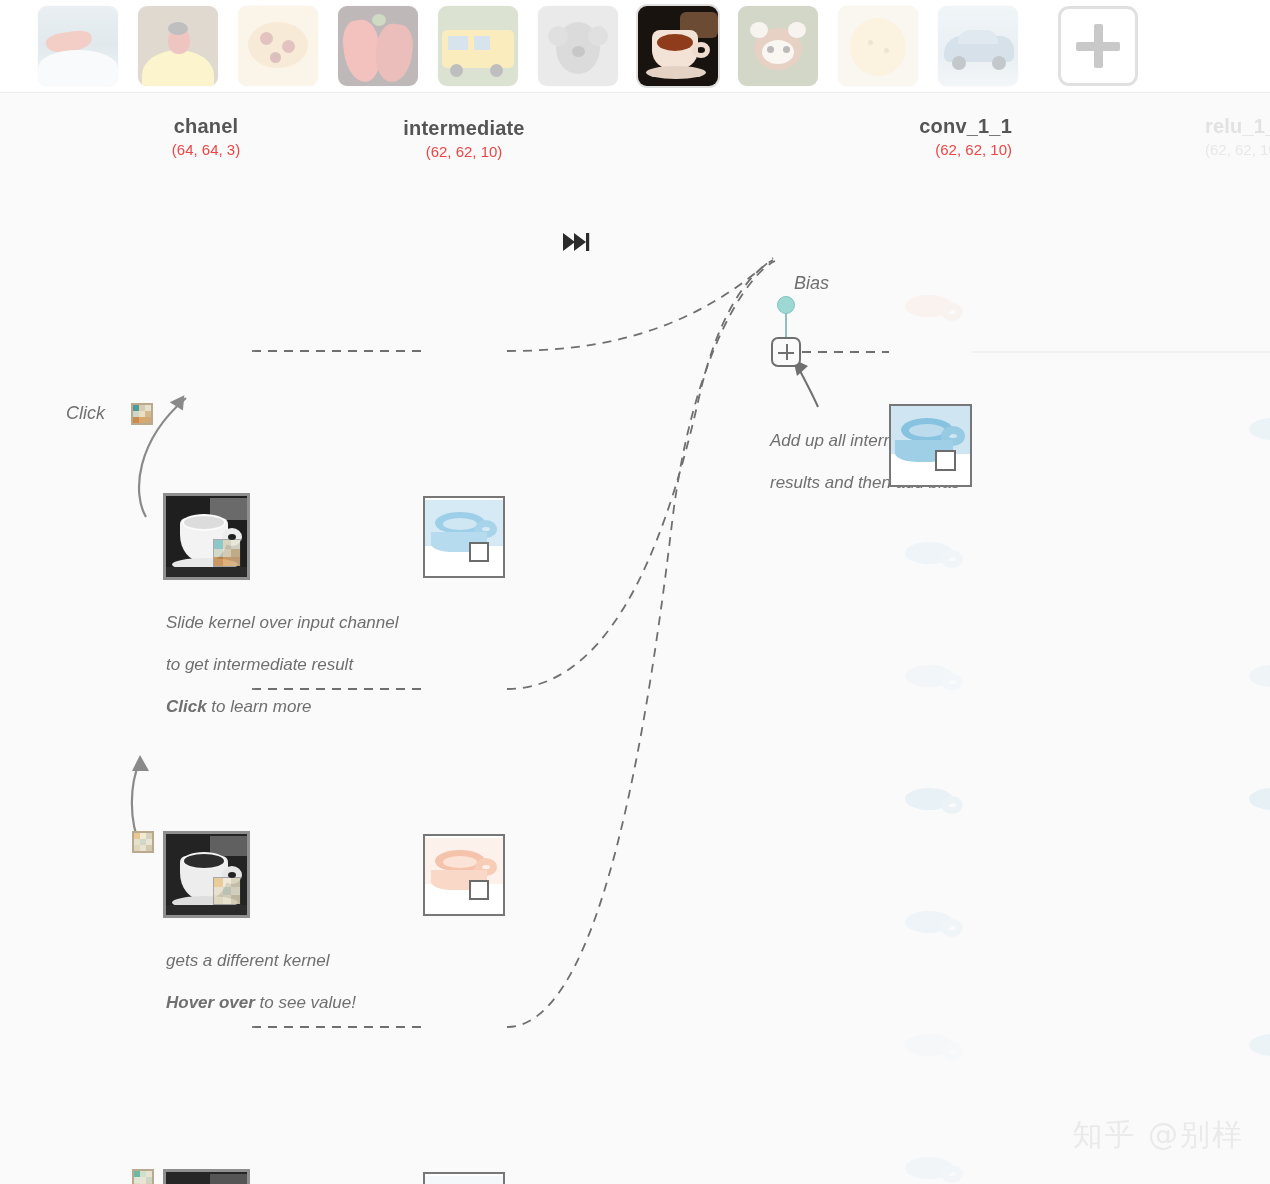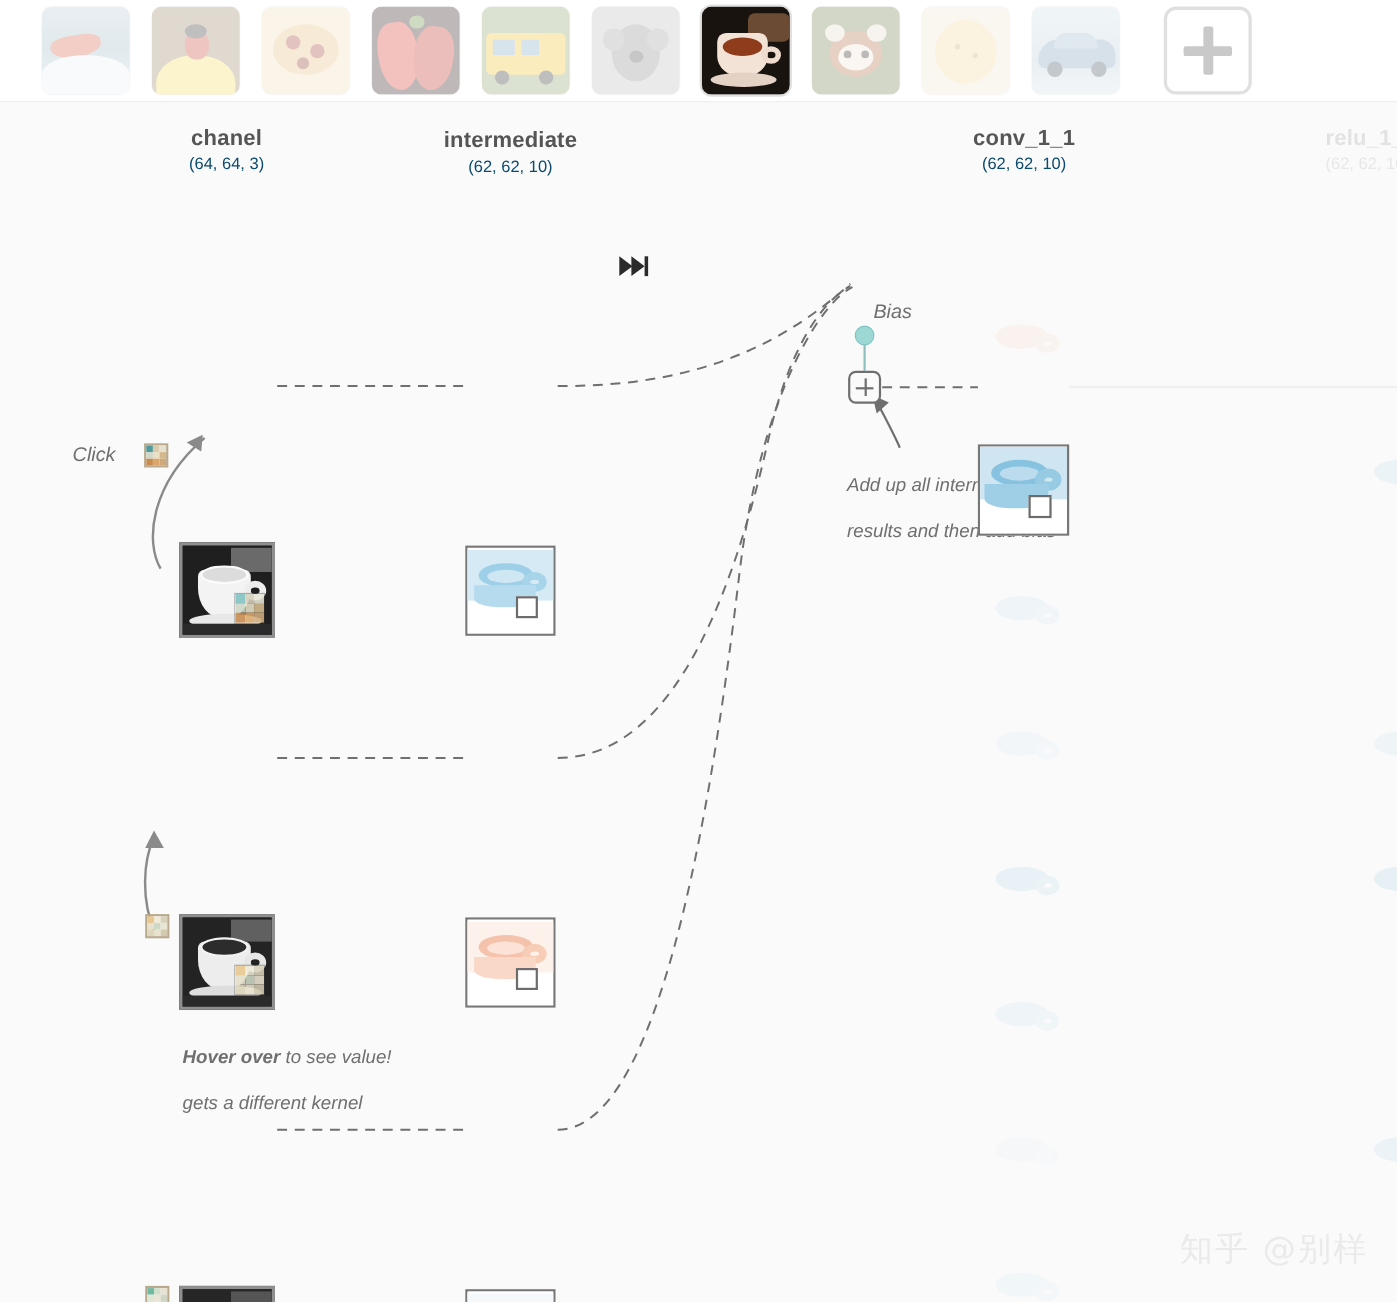--- a/index.html
+++ b/index.html
@@ -66,21 +66,21 @@
     width: 1270px; height: 1091px;
     background: #fafafa;
   }
 
   
   .col-head { position: absolute; text-align: center; }
   .col-head .cname {
     font-size: 20px; font-weight: bold; color: #555; letter-spacing: .2px;
   }
   .col-head .cshape {
-    font-size: 15px; color: #0c4a6e; margin-top: 3px;
+    font-size: 15px; color: #ef4444; margin-top: 3px;
   }
   .col-head.faded .cname  { color: #e2e2e2; }
   .col-head.faded .cshape { color: #e8e8e8; }
 
   #ff-icon { position: absolute; left: 562px; top: 138px; width: 28px; height: 22px; }
 
   
   .cup-tile {
     position: absolute;
     border: 2px solid #777;
@@ -302,21 +302,21 @@
   </div>
 
   <div id="ff-icon">
     <svg width="28" height="22" viewBox="0 0 28 22">
       <polygon points="1,2 13,11 1,20" fill="#2b2b2b"></polygon>
       <polygon points="12,2 24,11 12,20" fill="#2b2b2b"></polygon>
       <rect x="24" y="2" width="3.2" height="18" fill="#2b2b2b"></rect>
     </svg>
   </div>
 
-  <div class="col-head" style="left:850px; top:22px; width:162px;">
+  <div class="col-head" style="left:850px; top:22px; width:162px;text-align:right;">
     <div class="cname">conv_1_1</div>
     <div class="cshape">(62, 62, 10)</div>
   </div>
 
   <div class="col-head faded" style="left:1205px; top:22px; width:130px; text-align:left;">
     <div class="cname">relu_1_1</div>
     <div class="cshape">(62, 62, 10)</div>
   </div>
 
   <svg class="overlay">
@@ -384,20 +384,25 @@
   <div class="cup-tile" style="left:423px; top:403px; width:82px; height:82px;">
     <div class="lay" style="position:absolute;inset:0;background:#ffffff"></div>
     <div class="lay" style="position:absolute;left:-4px;top:2px;width:92px;height:46px;background:#d6eaf5"></div>
     <div class="cup-rim" style="left:10px;top:14px;width:50px;height:22px;background:#9ecfe8"></div>
     <div class="cup-rim" style="left:18px;top:20px;width:34px;height:12px;background:#cfe6f3"></div>
     <div class="cup-handle" style="left:50px;top:22px;width:22px;height:18px;border:7px solid #a8d4ea"></div>
     <div class="lay" style="position:absolute;left:6px;top:34px;width:56px;height:20px;background:#b6dbee;border-radius:0 0 40% 40%"></div>
     <div class="inspect-box" style="left:44px; top:44px; width:20px; height:20px;"></div>
   </div>
 
+  <div class="annot" style="left:166px; top:498px; width:330px;">
+    <div>Slide kernel over input channel</div>
+    <div>to get intermediate result</div>
+    <div><b>Click</b><span> to learn more</span></div>
+  </div>
 
   <div class="kernel-badge" style="left:132px; top:738px;">
     <span style="background:#e9c88f"></span>
       <span style="background:#f0ead7"></span>
       <span style="background:#d9d2ba"></span>
     <span style="background:#e6e0cc"></span>
       <span style="background:#cfd8c6"></span>
       <span style="background:#eae4d2"></span>
     <span style="background:#dfd7bd"></span>
       <span style="background:#e8e2ce"></span>
@@ -431,22 +436,22 @@
     <div class="lay" style="position:absolute;inset:0;background:#ffffff"></div>
     <div class="lay" style="position:absolute;left:-4px;top:2px;width:92px;height:46px;background:#fdf1ec"></div>
     <div class="cup-rim" style="left:10px;top:14px;width:50px;height:22px;background:#f5c3ab"></div>
     <div class="cup-rim" style="left:18px;top:20px;width:34px;height:12px;background:#fce3d7"></div>
     <div class="cup-handle" style="left:50px;top:22px;width:22px;height:18px;border:7px solid #f7cdb8"></div>
     <div class="lay" style="position:absolute;left:6px;top:34px;width:56px;height:20px;background:#f9d8c8;border-radius:0 0 40% 40%"></div>
     <div class="inspect-box" style="left:44px; top:44px; width:20px; height:20px;"></div>
   </div>
 
   <div class="annot" style="left:166px; top:836px; width:330px;">
+    <div>gets a different kernel</div>
     <div><b>Hover over</b><span> to see value!</span></div>
-    <div>gets a different kernel</div>
   </div>
 
   <div class="kernel-badge" style="left:132px; top:1076px;">
     <span style="background:#6fb9a4"></span>
       <span style="background:#cfe0cb"></span>
       <span style="background:#e7e2d2"></span>
     <span style="background:#dfe6d6"></span>
       <span style="background:#e9e4d3"></span>
       <span style="background:#cfd6c4"></span>
     <span style="background:#e2dcc6"></span>

